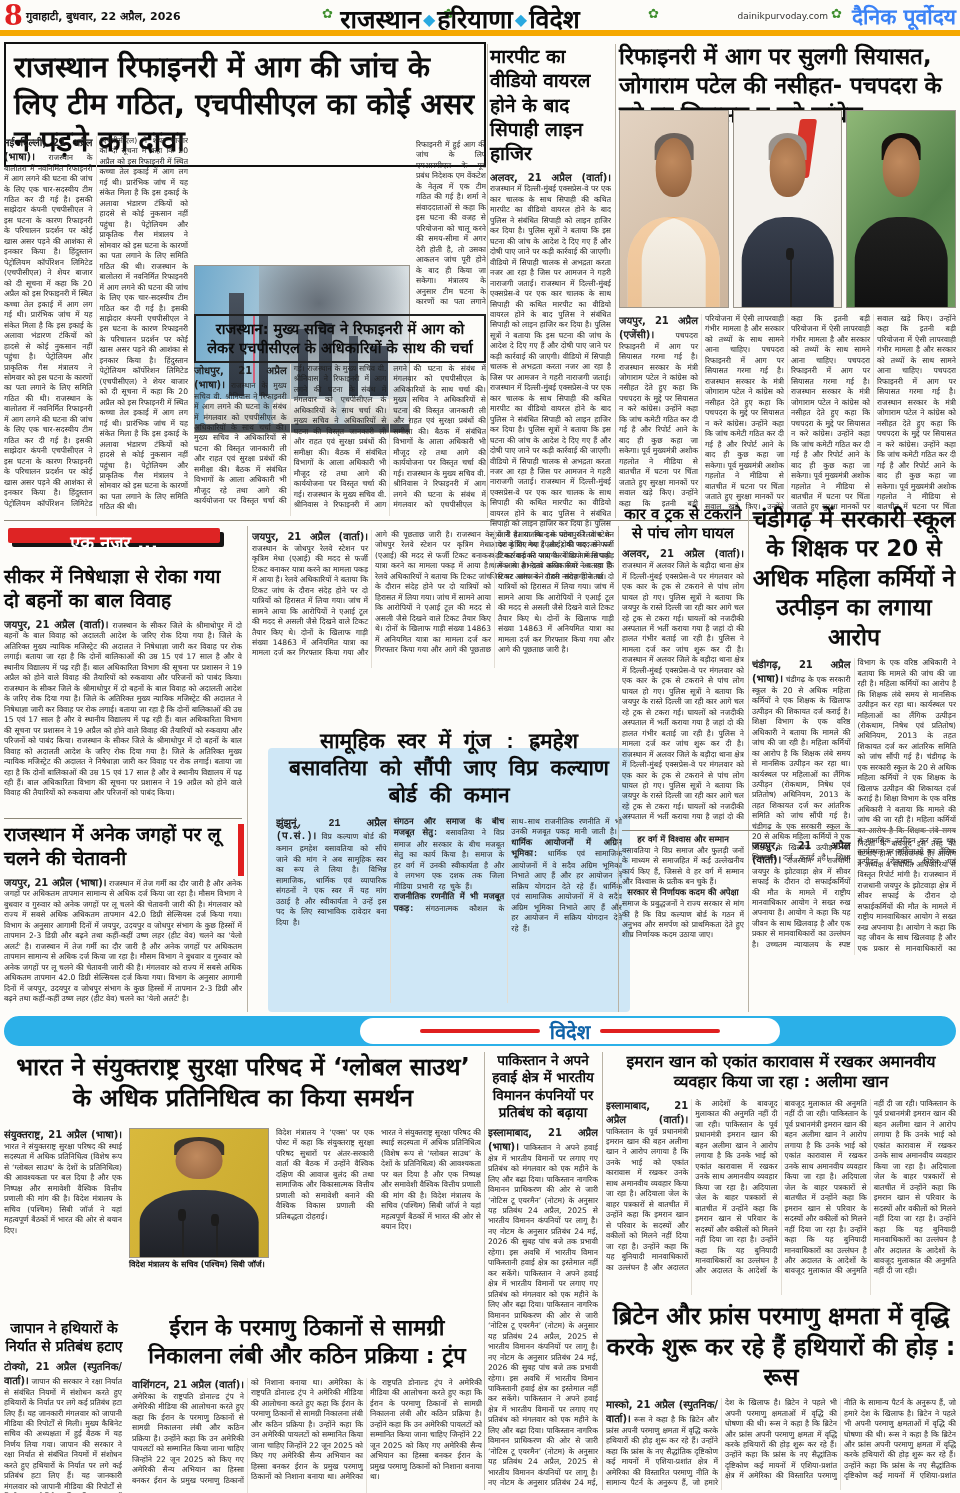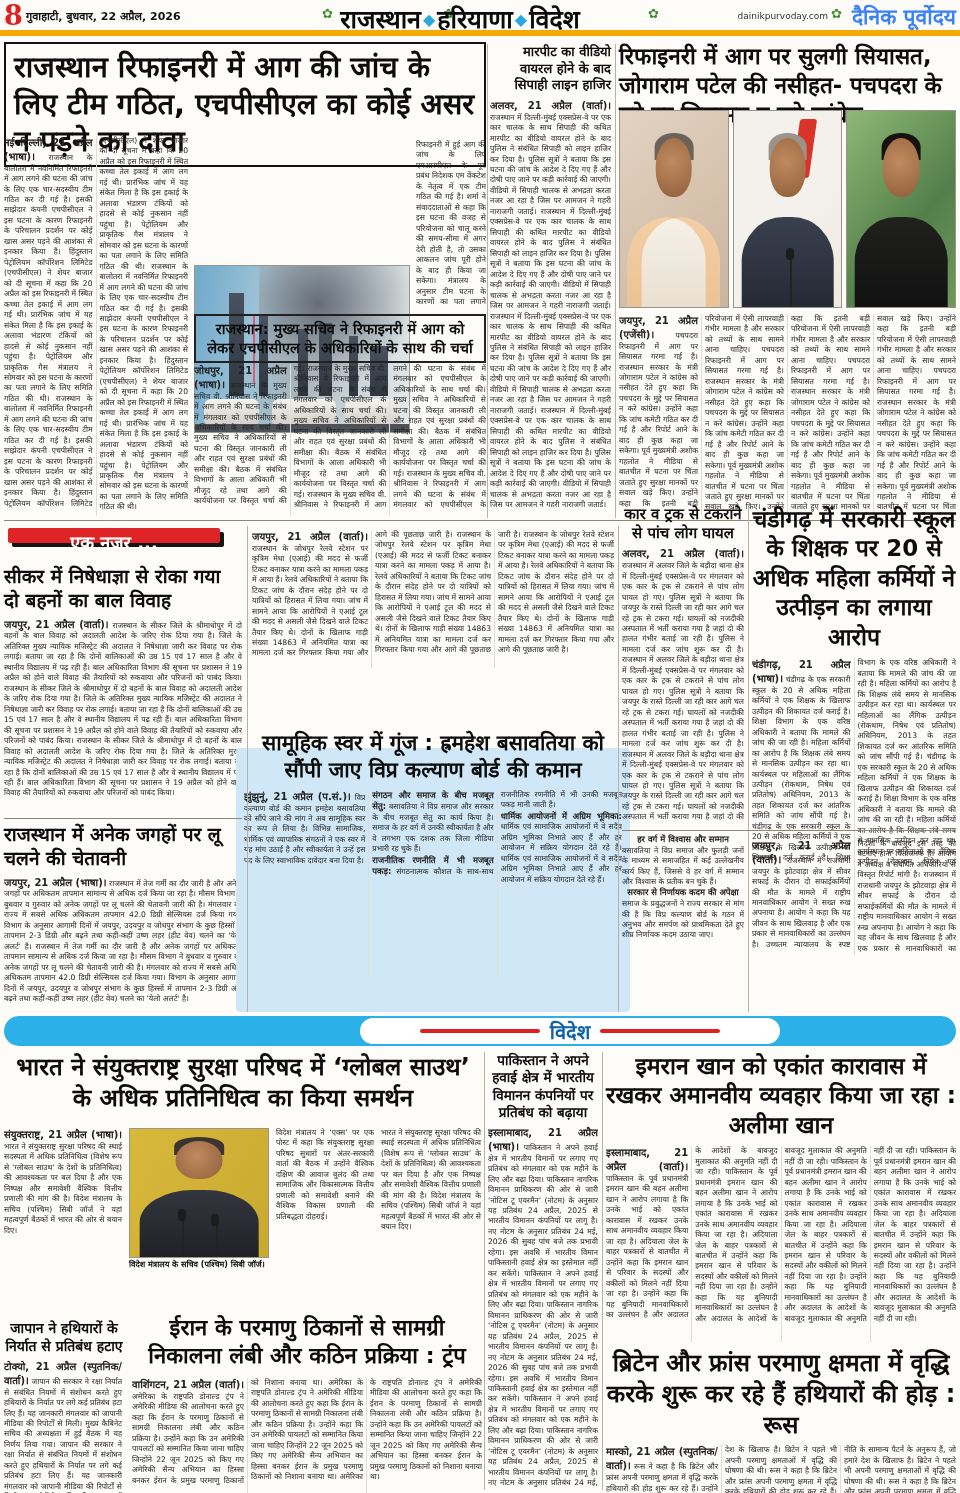--- a/index.html
+++ b/index.html
@@ -106,21 +106,21 @@
     <div class="inner-box abs" style="left:190px;top:272px;width:292px;">
       <h2 class="hl" style="font-size:14.5px;">राजस्थान: मुख्य सचिव ने रिफाइनरी में आग को लेकर एचपीसीएल के अधिकारियों के साथ की चर्चा</h2>
     </div>
     <div class="abs bodytxt cols3" style="left:190px;top:322px;width:292px;height:152px;">
       <p><b class="bline">जोधपुर, 21 अप्रैल (भाषा)।</b>
       <span>राजस्थान के मुख्य सचिव वी. श्रीनिवास ने रिफाइनरी में आग लगने की घटना के संबंध में मंगलवार को एचपीसीएल के अधिकारियों के साथ चर्चा की। मुख्य सचिव ने अधिकारियों से घटना की विस्तृत जानकारी ली और राहत एवं सुरक्षा प्रबंधों की समीक्षा की। बैठक में संबंधित विभागों के आला अधिकारी भी मौजूद रहे तथा आगे की कार्ययोजना पर विस्तृत चर्चा की गई। राजस्थान के मुख्य सचिव वी. श्रीनिवास ने रिफाइनरी में आग लगने की घटना के संबंध में मंगलवार को एचपीसीएल के अधिकारियों के साथ चर्चा की। मुख्य सचिव ने अधिकारियों से घटना की विस्तृत जानकारी ली और राहत एवं सुरक्षा प्रबंधों की समीक्षा की। बैठक में संबंधित विभागों के आला अधिकारी भी मौजूद रहे तथा आगे की कार्ययोजना पर विस्तृत चर्चा की गई। राजस्थान के मुख्य सचिव वी. श्रीनिवास ने रिफाइनरी में आग लगने की घटना के संबंध में मंगलवार को एचपीसीएल के अधिकारियों के साथ चर्चा की। मुख्य सचिव ने अधिकारियों से घटना की विस्तृत जानकारी ली और राहत एवं सुरक्षा प्रबंधों की समीक्षा की। बैठक में संबंधित विभागों के आला अधिकारी भी मौजूद रहे तथा आगे की कार्ययोजना पर विस्तृत चर्चा की गई। राजस्थान के मुख्य सचिव वी. श्रीनिवास ने रिफाइनरी में आग लगने की घटना के संबंध में मंगलवार को एचपीसीएल के अधिकारियों के साथ चर्चा की। मुख्य सचिव ने अधिकारियों से घटना की विस्तृत जानकारी ली और राहत एवं सुरक्षा प्रबंधों की समीक्षा की। बैठक में संबंधित विभागों के आला अधिकारी भी मौजूद रहे तथा आगे की कार्ययोजना पर विस्तृत चर्चा की गई।</span></p>
     </div>
   </article>
 
   <article class="abs" style="left:490px;top:44px;width:121px;height:474px;">
-    <h2 class="hl" style="font-size:13px;text-align:right;">मारपीट का वीडियो वायरल होने के बाद सिपाही लाइन हाजिर</h2>
+    <h2 class="hl" style="font-size:19px;text-align:left;">मारपीट का वीडियो वायरल होने के बाद सिपाही लाइन हाजिर</h2>
     <div class="bodytxt" style="height:408px;margin-top:5px;">
       <p><b class="bline">अलवर, 21 अप्रैल (वार्ता)।</b>
       <span>राजस्थान में दिल्ली-मुंबई एक्सप्रेस-वे पर एक कार चालक के साथ सिपाही की कथित मारपीट का वीडियो वायरल होने के बाद पुलिस ने संबंधित सिपाही को लाइन हाजिर कर दिया है। पुलिस सूत्रों ने बताया कि इस घटना की जांच के आदेश दे दिए गए हैं और दोषी पाए जाने पर कड़ी कार्रवाई की जाएगी। वीडियो में सिपाही चालक से अभद्रता करता नजर आ रहा है जिस पर आमजन ने गहरी नाराजगी जताई। राजस्थान में दिल्ली-मुंबई एक्सप्रेस-वे पर एक कार चालक के साथ सिपाही की कथित मारपीट का वीडियो वायरल होने के बाद पुलिस ने संबंधित सिपाही को लाइन हाजिर कर दिया है। पुलिस सूत्रों ने बताया कि इस घटना की जांच के आदेश दे दिए गए हैं और दोषी पाए जाने पर कड़ी कार्रवाई की जाएगी। वीडियो में सिपाही चालक से अभद्रता करता नजर आ रहा है जिस पर आमजन ने गहरी नाराजगी जताई। राजस्थान में दिल्ली-मुंबई एक्सप्रेस-वे पर एक कार चालक के साथ सिपाही की कथित मारपीट का वीडियो वायरल होने के बाद पुलिस ने संबंधित सिपाही को लाइन हाजिर कर दिया है। पुलिस सूत्रों ने बताया कि इस घटना की जांच के आदेश दे दिए गए हैं और दोषी पाए जाने पर कड़ी कार्रवाई की जाएगी। वीडियो में सिपाही चालक से अभद्रता करता नजर आ रहा है जिस पर आमजन ने गहरी नाराजगी जताई। राजस्थान में दिल्ली-मुंबई एक्सप्रेस-वे पर एक कार चालक के साथ सिपाही की कथित मारपीट का वीडियो वायरल होने के बाद पुलिस ने संबंधित सिपाही को लाइन हाजिर कर दिया है। पुलिस सूत्रों ने बताया कि इस घटना की जांच के आदेश दे दिए गए हैं और दोषी पाए जाने पर कड़ी कार्रवाई की जाएगी। वीडियो में सिपाही चालक से अभद्रता करता नजर आ रहा है जिस पर आमजन ने गहरी नाराजगी जताई।</span></p>
     </div>
   </article>
 
   <article class="abs" style="left:619px;top:42px;width:337px;height:476px;">
     <h1 class="hl" style="font-size:22.5px;">रिफाइनरी में आग पर सुलगी सियासत, जोगाराम पटेल की नसीहत- पचपदरा के मुद्दे पर सियासत न करे कांग्रेस</h1>
     <div class="abs" style="left:0;top:68px;width:337px;height:198px;display:flex;gap:4px;">
       <div class="photo portrait" style="flex:1;background:linear-gradient(140deg,#e3d3c2,#cbb49c);">
@@ -169,21 +169,21 @@
     </div>
   </article>
 
   <article class="abs" style="left:252px;top:524px;width:362px;height:220px;">
     <div class="bodytxt cols3" style="height:138px;margin-top:6px;">
       <p><b class="bline">जयपुर, 21 अप्रैल (वार्ता)।</b>
       <span>राजस्थान के जोधपुर रेलवे स्टेशन पर कृत्रिम मेधा (एआई) की मदद से फर्जी टिकट बनाकर यात्रा करने का मामला पकड़ में आया है। रेलवे अधिकारियों ने बताया कि टिकट जांच के दौरान संदेह होने पर दो यात्रियों को हिरासत में लिया गया। जांच में सामने आया कि आरोपियों ने एआई टूल की मदद से असली जैसे दिखने वाले टिकट तैयार किए थे। दोनों के खिलाफ गाड़ी संख्या 14863 में अनियमित यात्रा का मामला दर्ज कर गिरफ्तार किया गया और आगे की पूछताछ जारी है। राजस्थान के जोधपुर रेलवे स्टेशन पर कृत्रिम मेधा (एआई) की मदद से फर्जी टिकट बनाकर यात्रा करने का मामला पकड़ में आया है। रेलवे अधिकारियों ने बताया कि टिकट जांच के दौरान संदेह होने पर दो यात्रियों को हिरासत में लिया गया। जांच में सामने आया कि आरोपियों ने एआई टूल की मदद से असली जैसे दिखने वाले टिकट तैयार किए थे। दोनों के खिलाफ गाड़ी संख्या 14863 में अनियमित यात्रा का मामला दर्ज कर गिरफ्तार किया गया और आगे की पूछताछ जारी है। राजस्थान के जोधपुर रेलवे स्टेशन पर कृत्रिम मेधा (एआई) की मदद से फर्जी टिकट बनाकर यात्रा करने का मामला पकड़ में आया है। रेलवे अधिकारियों ने बताया कि टिकट जांच के दौरान संदेह होने पर दो यात्रियों को हिरासत में लिया गया। जांच में सामने आया कि आरोपियों ने एआई टूल की मदद से असली जैसे दिखने वाले टिकट तैयार किए थे। दोनों के खिलाफ गाड़ी संख्या 14863 में अनियमित यात्रा का मामला दर्ज कर गिरफ्तार किया गया और आगे की पूछताछ जारी है।</span></p>
     </div>
   </article>
 
-  <article class="bluebox abs" style="left:236px;top:748px;width:394px;height:264px;">
+  <article class="bluebox abs" style="left:268px;top:748px;width:362px;height:264px;font-family:Liberation Mono, monospace;">
     <h1 class="hl" style="font-size:21px;text-align:center;"></h1>
     <h1 class="hl" style="font-size:21px;text-align:center;margin-top:-26px;">सामूहिक स्वर में गूंज : ह्रमहेश बसावतिया को सौंपी जाए विप्र कल्याण बोर्ड की कमान</h1>
     <div class="bodytxt cols3" style="height:186px;margin-top:6px;">
       <p><b class="bline">झुंझुनूं, 21 अप्रैल (प.सं.)।</b>
       <span>विप्र कल्याण बोर्ड की कमान ह्रमहेश बसावतिया को सौंपे जाने की मांग ने अब सामूहिक स्वर का रूप ले लिया है। विभिन्न सामाजिक, धार्मिक एवं व्यापारिक संगठनों ने एक स्वर में यह मांग उठाई है और स्वीकार्यता ने उन्हें इस पद के लिए स्वाभाविक दावेदार बना दिया है।</span></p>
       <p><b class="subhead">संगठन और समाज के बीच मजबूत सेतु:</b> <span>बसावतिया ने विप्र समाज और सरकार के बीच मजबूत सेतु का कार्य किया है। समाज के हर वर्ग में उनकी स्वीकार्यता है और वे लगभग एक दशक तक जिला मीडिया प्रभारी रह चुके हैं।</span></p>
       <p><b class="subhead">राजनीतिक रणनीति में भी मजबूत पकड़:</b> <span>संगठनात्मक कौशल के साथ-साथ राजनीतिक रणनीति में भी उनकी मजबूत पकड़ मानी जाती है।</span></p>
       <p><b class="subhead">धार्मिक आयोजनों में अग्रिम भूमिका:</b> <span>धार्मिक एवं सामाजिक आयोजनों में वे सदैव अग्रिम भूमिका निभाते आए हैं और हर आयोजन में सक्रिय योगदान देते रहे हैं। धार्मिक एवं सामाजिक आयोजनों में वे सदैव अग्रिम भूमिका निभाते आए हैं और हर आयोजन में सक्रिय योगदान देते रहे हैं।</span></p>
     </div>
   </article>
@@ -267,21 +267,21 @@
 
   <article class="abs" style="left:488px;top:1052px;width:110px;height:441px;">
     <h2 class="hl" style="font-size:13.5px;text-align:center;">पाकिस्तान ने अपने हवाई क्षेत्र में भारतीय विमानन कंपनियों पर प्रतिबंध को बढ़ाया</h2>
     <div class="bodytxt" style="height:362px;margin-top:5px;">
       <p><b class="bline">इस्लामाबाद, 21 अप्रैल (भाषा)।</b>
       <span>पाकिस्तान ने अपने हवाई क्षेत्र में भारतीय विमानों पर लगाए गए प्रतिबंध को मंगलवार को एक महीने के लिए और बढ़ा दिया। पाकिस्तान नागरिक विमानन प्राधिकरण की ओर से जारी ‘नोटिस टू एयरमैन’ (नोटम) के अनुसार यह प्रतिबंध 24 अप्रैल, 2025 से भारतीय विमानन कंपनियों पर लागू है। नए नोटम के अनुसार प्रतिबंध 24 मई, 2026 की सुबह पांच बजे तक प्रभावी रहेगा। इस अवधि में भारतीय विमान पाकिस्तानी हवाई क्षेत्र का इस्तेमाल नहीं कर सकेंगे। पाकिस्तान ने अपने हवाई क्षेत्र में भारतीय विमानों पर लगाए गए प्रतिबंध को मंगलवार को एक महीने के लिए और बढ़ा दिया। पाकिस्तान नागरिक विमानन प्राधिकरण की ओर से जारी ‘नोटिस टू एयरमैन’ (नोटम) के अनुसार यह प्रतिबंध 24 अप्रैल, 2025 से भारतीय विमानन कंपनियों पर लागू है। नए नोटम के अनुसार प्रतिबंध 24 मई, 2026 की सुबह पांच बजे तक प्रभावी रहेगा। इस अवधि में भारतीय विमान पाकिस्तानी हवाई क्षेत्र का इस्तेमाल नहीं कर सकेंगे। पाकिस्तान ने अपने हवाई क्षेत्र में भारतीय विमानों पर लगाए गए प्रतिबंध को मंगलवार को एक महीने के लिए और बढ़ा दिया। पाकिस्तान नागरिक विमानन प्राधिकरण की ओर से जारी ‘नोटिस टू एयरमैन’ (नोटम) के अनुसार यह प्रतिबंध 24 अप्रैल, 2025 से भारतीय विमानन कंपनियों पर लागू है। नए नोटम के अनुसार प्रतिबंध 24 मई, 2026 की सुबह पांच बजे तक प्रभावी रहेगा। इस अवधि में भारतीय विमान पाकिस्तानी हवाई क्षेत्र का इस्तेमाल नहीं कर सकेंगे।</span></p>
     </div>
   </article>
 
   <article class="abs" style="left:606px;top:1052px;width:350px;height:441px;">
-    <h1 class="hl" style="font-size:23px;text-align:center;">इमरान खान को एकांत कारावास में रखकर अमानवीय व्यवहार किया जा रहा : अलीमा खान</h1>
+    <h1 class="hl" style="font-size:16px;text-align:center;">इमरान खान को एकांत कारावास में रखकर अमानवीय व्यवहार किया जा रहा : अलीमा खान</h1>
     <div class="bodytxt cols4" style="height:196px;margin-top:6px;">
       <p><b class="bline">इस्लामाबाद, 21 अप्रैल (वार्ता)।</b>
       <span>पाकिस्तान के पूर्व प्रधानमंत्री इमरान खान की बहन अलीमा खान ने आरोप लगाया है कि उनके भाई को एकांत कारावास में रखकर उनके साथ अमानवीय व्यवहार किया जा रहा है। अदियाला जेल के बाहर पत्रकारों से बातचीत में उन्होंने कहा कि इमरान खान से परिवार के सदस्यों और वकीलों को मिलने नहीं दिया जा रहा है। उन्होंने कहा कि यह बुनियादी मानवाधिकारों का उल्लंघन है और अदालत के आदेशों के बावजूद मुलाकात की अनुमति नहीं दी जा रही। पाकिस्तान के पूर्व प्रधानमंत्री इमरान खान की बहन अलीमा खान ने आरोप लगाया है कि उनके भाई को एकांत कारावास में रखकर उनके साथ अमानवीय व्यवहार किया जा रहा है। अदियाला जेल के बाहर पत्रकारों से बातचीत में उन्होंने कहा कि इमरान खान से परिवार के सदस्यों और वकीलों को मिलने नहीं दिया जा रहा है। उन्होंने कहा कि यह बुनियादी मानवाधिकारों का उल्लंघन है और अदालत के आदेशों के बावजूद मुलाकात की अनुमति नहीं दी जा रही। पाकिस्तान के पूर्व प्रधानमंत्री इमरान खान की बहन अलीमा खान ने आरोप लगाया है कि उनके भाई को एकांत कारावास में रखकर उनके साथ अमानवीय व्यवहार किया जा रहा है। अदियाला जेल के बाहर पत्रकारों से बातचीत में उन्होंने कहा कि इमरान खान से परिवार के सदस्यों और वकीलों को मिलने नहीं दिया जा रहा है। उन्होंने कहा कि यह बुनियादी मानवाधिकारों का उल्लंघन है और अदालत के आदेशों के बावजूद मुलाकात की अनुमति नहीं दी जा रही। पाकिस्तान के पूर्व प्रधानमंत्री इमरान खान की बहन अलीमा खान ने आरोप लगाया है कि उनके भाई को एकांत कारावास में रखकर उनके साथ अमानवीय व्यवहार किया जा रहा है। अदियाला जेल के बाहर पत्रकारों से बातचीत में उन्होंने कहा कि इमरान खान से परिवार के सदस्यों और वकीलों को मिलने नहीं दिया जा रहा है। उन्होंने कहा कि यह बुनियादी मानवाधिकारों का उल्लंघन है और अदालत के आदेशों के बावजूद मुलाकात की अनुमति नहीं दी जा रही।</span></p>
     </div>
     <h1 class="hl" style="font-size:24px;text-align:center;margin-top:6px;">ब्रिटेन और फ्रांस परमाणु क्षमता में वृद्धि करके शुरू कर रहे हैं हथियारों की होड़ : रूस</h1>
     <div class="bodytxt cols3" style="height:92px;margin-top:5px;">
       <p><b class="bline">मास्को, 21 अप्रैल (स्पुतनिक/वार्ता)।</b>
       <span>रूस ने कहा है कि ब्रिटेन और फ्रांस अपनी परमाणु क्षमता में वृद्धि करके हथियारों की होड़ शुरू कर रहे हैं। उन्होंने कहा कि फ्रांस के नए सैद्धांतिक दृष्टिकोण कई मायनों में एशिया-प्रशांत क्षेत्र में अमेरिका की विस्तारित परमाणु नीति के सामान्य पैटर्न के अनुरूप हैं, जो हमारे देश के खिलाफ है। ब्रिटेन ने पहले भी अपनी परमाणु क्षमताओं में वृद्धि की घोषणा की थी। रूस ने कहा है कि ब्रिटेन और फ्रांस अपनी परमाणु क्षमता में वृद्धि करके हथियारों की होड़ शुरू कर रहे हैं। उन्होंने कहा कि फ्रांस के नए सैद्धांतिक दृष्टिकोण कई मायनों में एशिया-प्रशांत क्षेत्र में अमेरिका की विस्तारित परमाणु नीति के सामान्य पैटर्न के अनुरूप हैं, जो हमारे देश के खिलाफ है। ब्रिटेन ने पहले भी अपनी परमाणु क्षमताओं में वृद्धि की घोषणा की थी। रूस ने कहा है कि ब्रिटेन और फ्रांस अपनी परमाणु क्षमता में वृद्धि करके हथियारों की होड़ शुरू कर रहे हैं। उन्होंने कहा कि फ्रांस के नए सैद्धांतिक दृष्टिकोण कई मायनों में एशिया-प्रशांत क्षेत्र में अमेरिका की विस्तारित परमाणु नीति के सामान्य पैटर्न के अनुरूप हैं, जो हमारे देश के खिलाफ है। ब्रिटेन ने पहले भी अपनी परमाणु क्षमताओं में वृद्धि की घोषणा की थी।</span></p>
     </div>
   </article>

